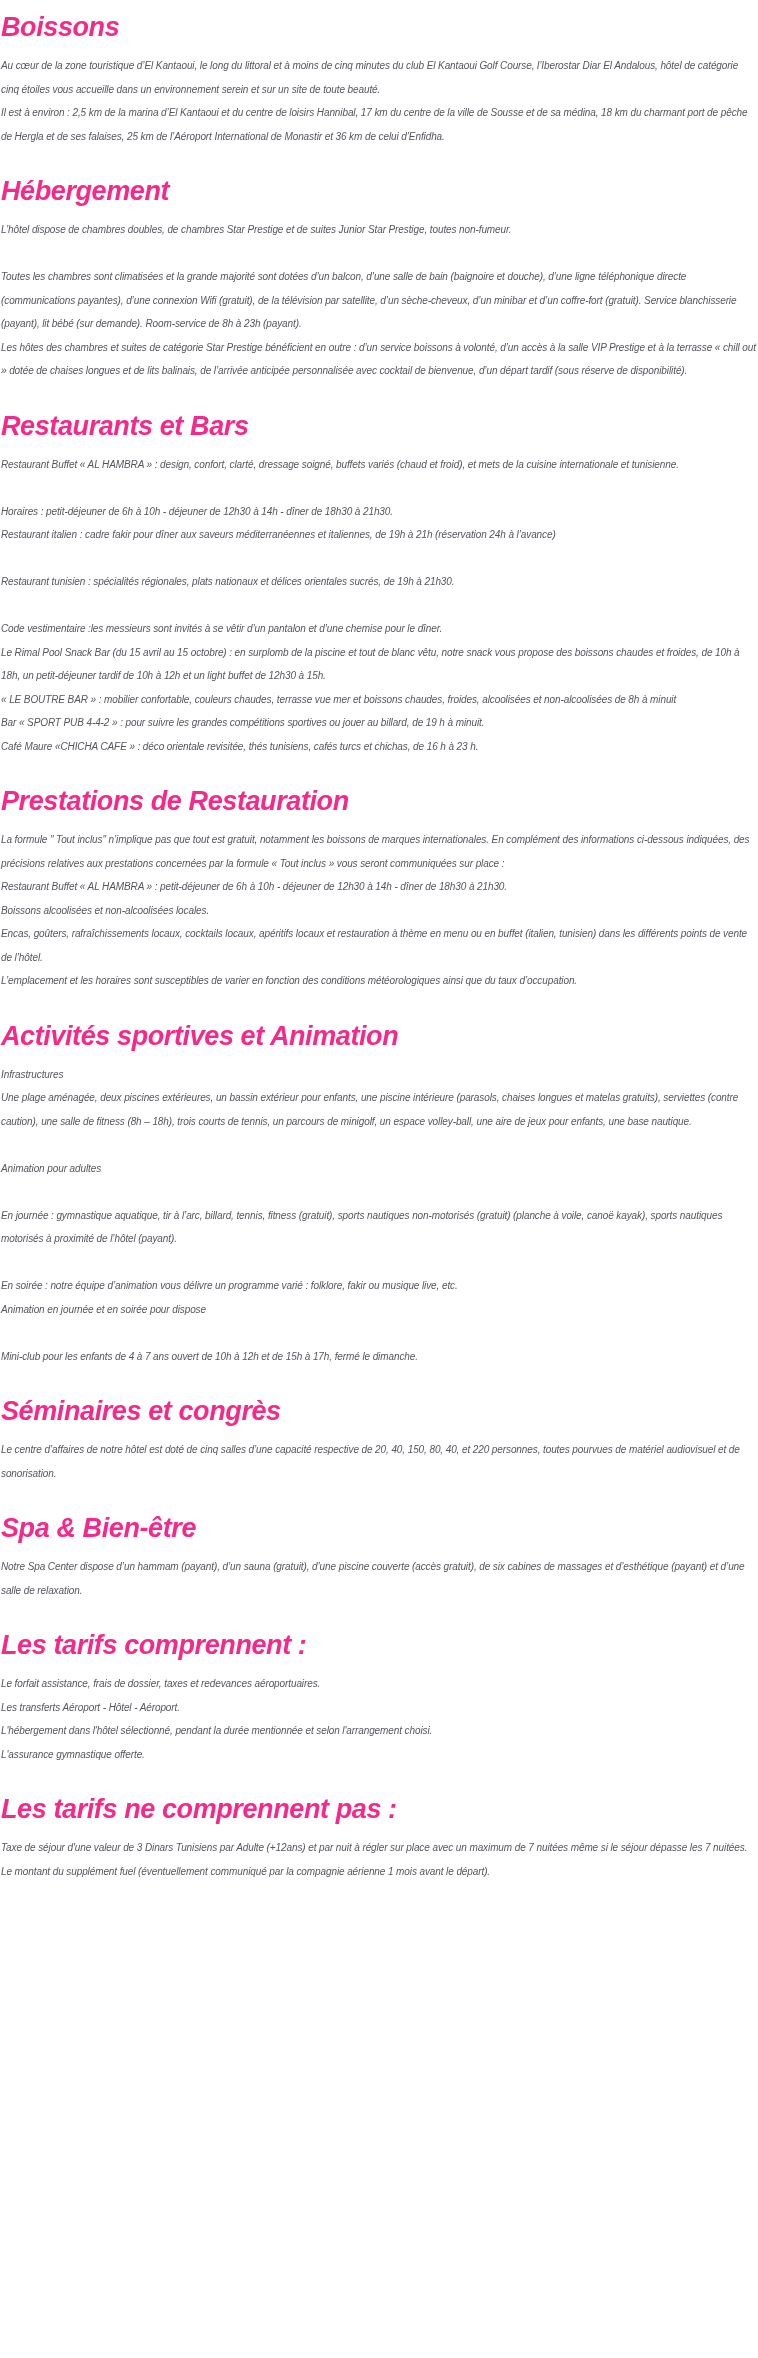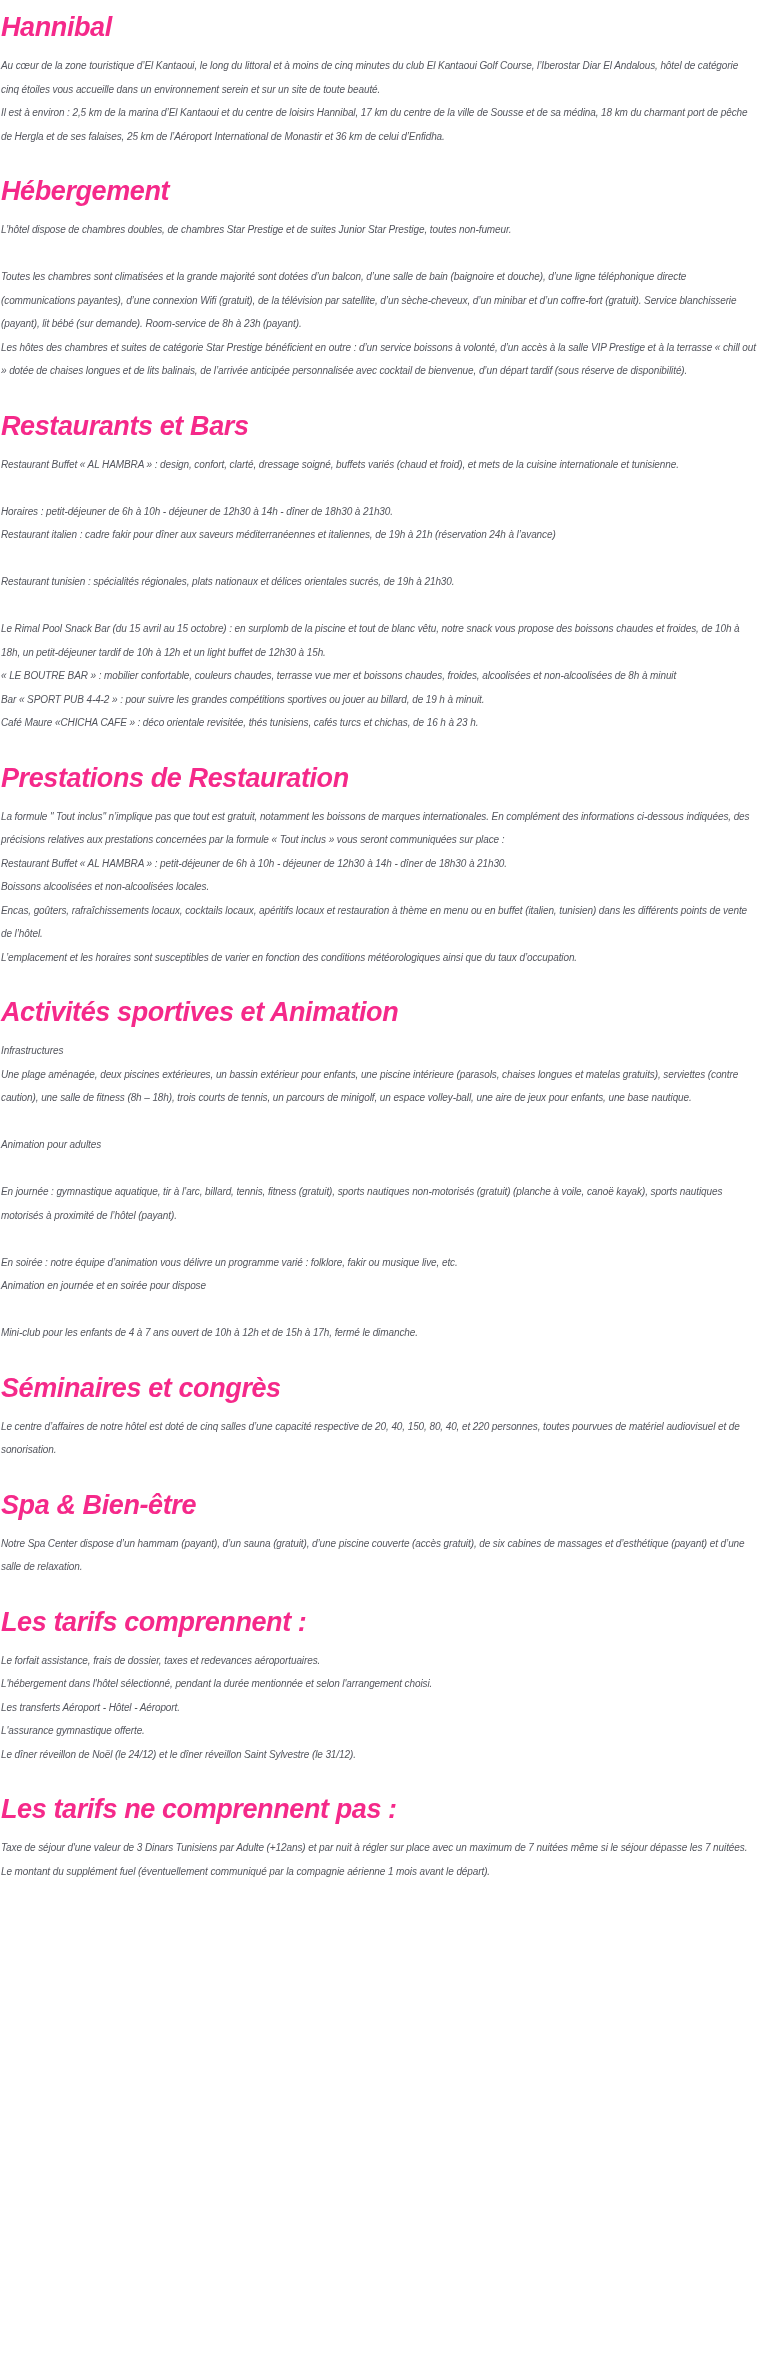--- a/index.html
+++ b/index.html
@@ -29,40 +29,41 @@
     line-height: 23.5px;
     letter-spacing: -0.1px;
   }
   p.spacer { min-height: 23.5px; }
 </style>
 </head>
 <body>
 
 <main>
     <section>
-      <h2>Hannibal</h2>
+      <h2>Boissons</h2>
       <p>Au cœur de la zone touristique d’El Kantaoui, le long du littoral et à moins de cinq minutes du club El Kantaoui Golf Course, l’Iberostar Diar El Andalous, hôtel de catégorie cinq étoiles vous accueille dans un environnement serein et sur un site de toute beauté.</p>
       <p>Il est à environ : 2,5 km de la marina d’El Kantaoui et du centre de loisirs Hannibal, 17 km du centre de la ville de Sousse et de sa médina, 18 km du charmant port de pêche de Hergla et de ses falaises, 25 km de l’Aéroport International de Monastir et 36 km de celui d’Enfidha.</p>
     </section>
     <section>
       <h2>Hébergement</h2>
       <p>L’hôtel dispose de chambres doubles, de chambres Star Prestige et de suites Junior Star Prestige, toutes non-fumeur.</p>
       <p class="spacer">&nbsp;</p>
       <p>Toutes les chambres sont climatisées et la grande majorité sont dotées d’un balcon, d’une salle de bain (baignoire et douche), d’une ligne téléphonique directe (communications payantes), d’une connexion Wifi (gratuit), de la télévision par satellite, d’un sèche-cheveux, d’un minibar et d’un coffre-fort (gratuit). Service blanchisserie (payant), lit bébé (sur demande). Room-service de 8h à 23h (payant).</p>
       <p>Les hôtes des chambres et suites de catégorie Star Prestige bénéficient en outre : d’un service boissons à volonté, d’un accès à la salle VIP Prestige et à la terrasse « chill out » dotée de chaises longues et de lits balinais, de l’arrivée anticipée personnalisée avec cocktail de bienvenue, d’un départ tardif (sous réserve de disponibilité).</p>
     </section>
     <section>
       <h2>Restaurants et Bars</h2>
       <p>Restaurant Buffet « AL HAMBRA  » : design, confort, clarté, dressage soigné, buffets variés (chaud et froid), et mets de la cuisine internationale et tunisienne.</p>
       <p class="spacer">&nbsp;</p>
       <p>Horaires : petit-déjeuner de 6h à 10h - déjeuner de 12h30 à 14h - dîner de 18h30 à 21h30.</p>
       <p>Restaurant italien : cadre fakir pour dîner aux saveurs méditerranéennes et italiennes, de 19h à 21h (réservation 24h à l’avance)</p>
       <p class="spacer">&nbsp;</p>
       <p>Restaurant tunisien : spécialités régionales, plats nationaux et délices orientales sucrés, de 19h à 21h30.</p>
       <p class="spacer">&nbsp;</p>
+      <p>Code vestimentaire :les messieurs sont invités à se vêtir d’un pantalon et d’une chemise pour le dîner.</p>
       <p>Le Rimal Pool Snack Bar (du 15 avril au 15 octobre) : en surplomb de la piscine et tout de blanc vêtu, notre snack vous propose des boissons chaudes et froides, de 10h à 18h,  un petit-déjeuner tardif de 10h à 12h et un light buffet de 12h30 à 15h.</p>
       <p>« LE BOUTRE BAR » : mobilier confortable, couleurs chaudes, terrasse vue mer et boissons chaudes, froides, alcoolisées et non-alcoolisées de 8h à minuit</p>
       <p>Bar « SPORT PUB 4-4-2  » : pour suivre les grandes compétitions sportives ou jouer au billard,  de  19 h à minuit.</p>
       <p>Café Maure «CHICHA CAFE » : déco orientale revisitée, thés tunisiens, cafés turcs et chichas, de 16 h à 23 h.</p>
     </section>
     <section>
       <h2>Prestations de Restauration</h2>
       <p>La formule " Tout inclus" n’implique pas que tout est gratuit, notamment les boissons de marques internationales. En complément des informations ci-dessous indiquées, des précisions relatives aux prestations concernées par la formule « Tout inclus » vous seront communiquées sur place :</p>
       <p>Restaurant Buffet « AL HAMBRA   » : petit-déjeuner de 6h à 10h - déjeuner de 12h30 à 14h - dîner de 18h30 à 21h30.</p>
       <p>Boissons alcoolisées et non-alcoolisées locales.</p>
@@ -87,23 +88,22 @@
       <h2>Séminaires et congrès</h2>
       <p>Le centre d’affaires de notre hôtel est doté de cinq salles d’une capacité respective de 20, 40, 150, 80, 40, et 220 personnes, toutes pourvues de matériel audiovisuel et de sonorisation.</p>
     </section>
     <section>
       <h2>Spa &amp; Bien-être</h2>
       <p>Notre Spa Center dispose d’un hammam (payant), d’un sauna (gratuit), d’une piscine couverte (accès gratuit), de six cabines de massages et d’esthétique (payant) et d’une salle de relaxation.</p>
     </section>
     <section>
       <h2>Les tarifs comprennent :</h2>
       <p>Le forfait assistance, frais de dossier, taxes et redevances aéroportuaires.</p>
+      <p>Les transferts Aéroport - Hôtel - Aéroport.</p>
       <p>L'hébergement dans l'hôtel sélectionné, pendant la durée mentionnée et selon l'arrangement choisi.</p>
-      <p>Les transferts Aéroport - Hôtel - Aéroport.</p>
       <p>L'assurance gymnastique offerte.</p>
-      <p>Le dîner réveillon de Noël (le 24/12) et le dîner réveillon Saint Sylvestre (le 31/12).</p>
     </section>
     <section>
       <h2>Les tarifs ne comprennent pas :</h2>
       <p>Taxe de séjour d'une valeur de 3 Dinars Tunisiens par Adulte (+12ans) et par nuit à régler sur place avec un maximum de 7 nuitées même si le séjour dépasse les 7 nuitées.</p>
       <p>Le montant du supplément fuel (éventuellement communiqué par la compagnie aérienne 1 mois avant le départ).</p>
     </section>
   </main>
 
 </body></html>

